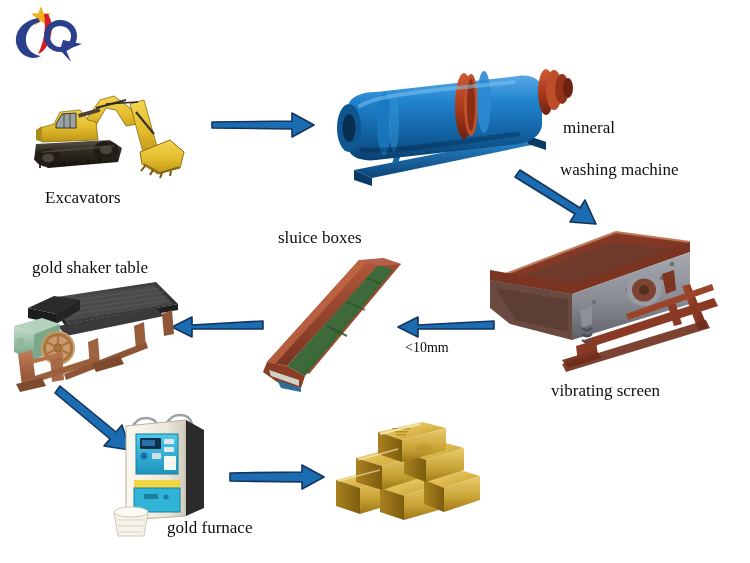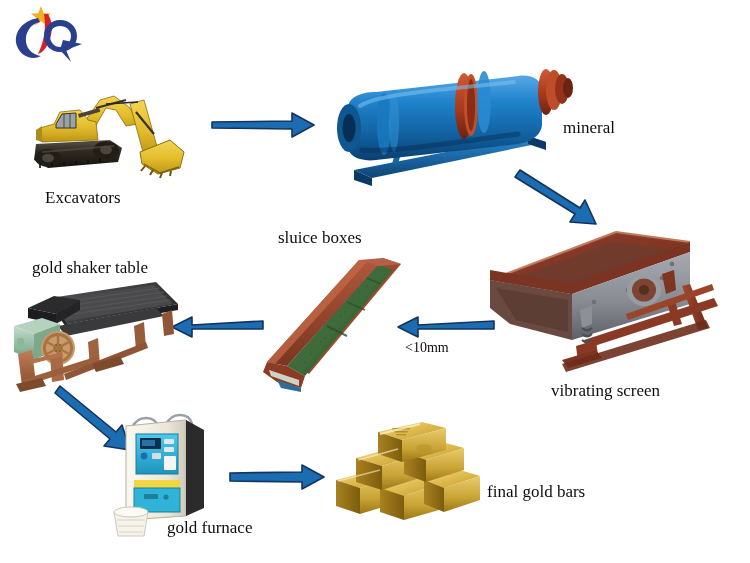--- a/index.html
+++ b/index.html
@@ -153,20 +153,21 @@
       <ellipse cx="222" cy="28" rx="8" ry="20" fill="#be4e2a"></ellipse>
       <ellipse cx="230" cy="27" rx="7" ry="15" fill="#92331a"></ellipse>
       <ellipse cx="236" cy="26" rx="5" ry="10" fill="#6d2312"></ellipse>
 
       <path d="M28 44 C40 36, 70 32, 104 28 L182 20" stroke="#7cc3f2" stroke-width="4" fill="none" opacity="0.55" stroke-linecap="round"></path>
 
       <path d="M30 88 C60 90, 110 82, 186 72" stroke="#06294a" stroke-width="5" fill="none" opacity="0.4" stroke-linecap="round"></path>
     </svg>
   </div>
   <div class="label lbl-17" style="left:563px; top:118px;">mineral</div>
+  <div class="label lbl-17" style="left:560px; top:160px;">washing machine</div>
 
   <div class="art" style="left:518px; top:168px;">
     <svg width="92" height="64" viewBox="0 0 92 64">
       <path d="M2 2 L62 40 L67 32 L78 56 L52 54 L57 46 L-3 9 Z" fill="#1b6cb0" stroke="#14335e" stroke-width="1.6" stroke-linejoin="round"></path>
     </svg>
   </div>
 
   <div class="art" style="left:476px; top:228px;">
     <svg width="260" height="150" viewBox="0 0 260 150">
       <defs>
@@ -462,15 +463,14 @@
         <rect x="64" y="13" width="14" height="1.4" rx="0.7"></rect>
         <rect x="66" y="16" width="10" height="1.2" rx="0.6"></rect>
       </g>
       <ellipse cx="94" cy="30" rx="8" ry="4" fill="#b8922a" opacity="0.6"></ellipse>
 
       <path d="M50 16 L90 6" stroke="#fbf0c4" stroke-width="2" opacity="0.8"></path>
       <path d="M28 42 L68 31" stroke="#fbf0c4" stroke-width="1.8" opacity="0.65"></path>
       <path d="M8 63 L50 52" stroke="#fbf0c4" stroke-width="1.8" opacity="0.6"></path>
     </svg>
   </div>
-  <div class="label lbl-17" style="left:487px; top:482px;">final gold bars</div>
 
 </div>
 
 </body></html>

